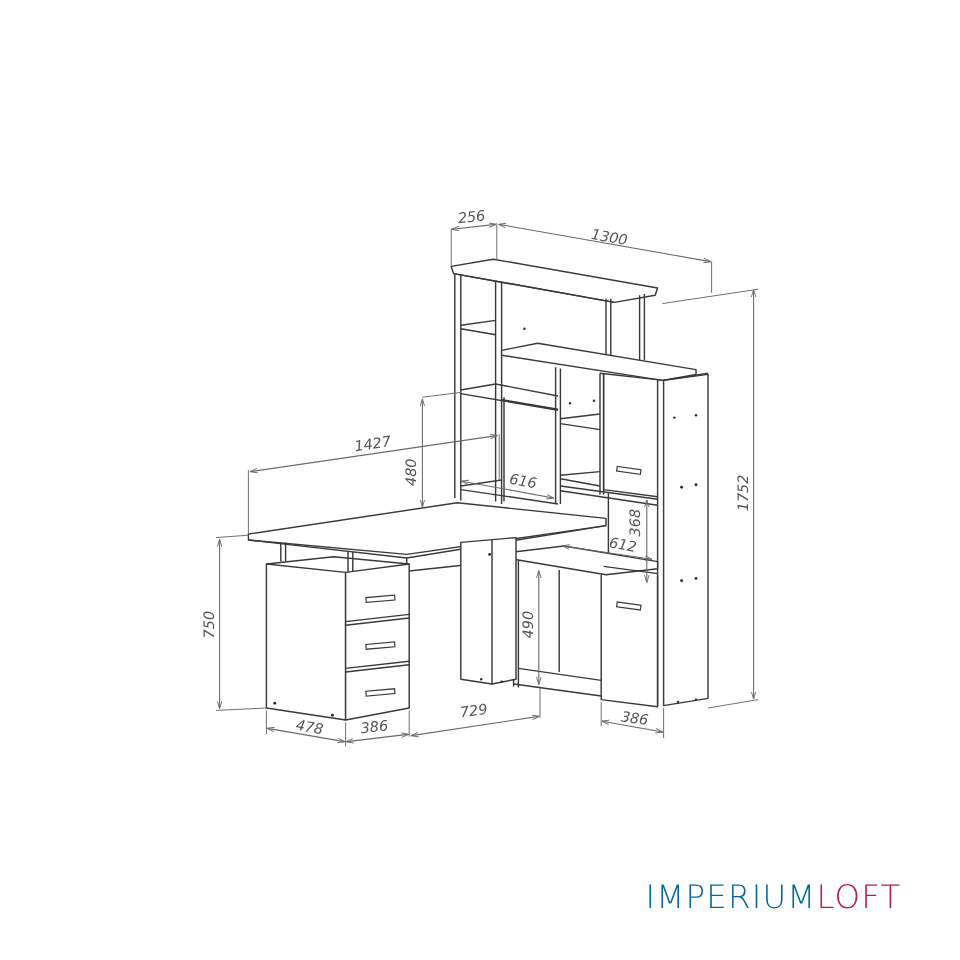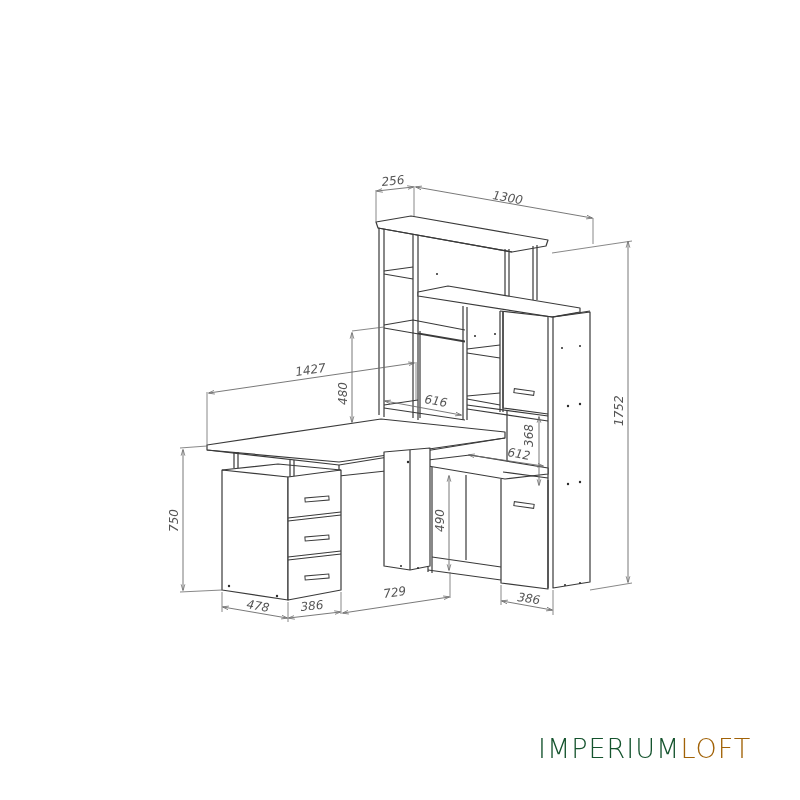--- a/index.html
+++ b/index.html
@@ -6,22 +6,22 @@
     body { width: 800px; height: 800px; position: relative; overflow: hidden; font-family: "DejaVu Sans", sans-serif; }
     #drawing { position: absolute; left: 0; top: 0; width: 800px; height: 800px; }
     .edge { stroke: #3a3a3a; stroke-width: 1.2; fill: none; stroke-linejoin: round; }
     .panel { stroke: #3a3a3a; stroke-width: 1.2; fill: #ffffff; stroke-linejoin: round; }
     .dim { stroke: #6a6a6a; stroke-width: 0.9; fill: none; }
     .ext { stroke: #6a6a6a; stroke-width: 0.8; fill: none; }
     .dot { fill: #2a2a2a; }
     .dimtext { font-family: "DejaVu Sans", sans-serif; font-style: italic; font-size: 12px; fill: #555555; }
     .handle { stroke: #3a3a3a; stroke-width: 1; fill: #ffffff; }
     .logo { position: absolute; left: 538px; top: 733px; font-family: "DejaVu Sans", sans-serif; font-size: 27px; letter-spacing: 1px; font-weight: 300; }
-    .logo .a { color: #14532d; }
-    .logo .b { color: #a16207; }
+    .logo .a { color: #0369a1; }
+    .logo .b { color: #be185d; }
   </style>
 </head>
 <body>
 
 <svg id="drawing" viewBox="0 0 800 800" xmlns="http://www.w3.org/2000/svg">
   <defs>
     <marker id="arr" viewBox="0 0 10 10" refX="9" refY="5" markerWidth="7" markerHeight="7" orient="auto-start-reverse">
       <path d="M0,2 L10,5 L0,8" fill="none" stroke="#6a6a6a" stroke-width="1.2"></path>
     </marker>
   </defs>

